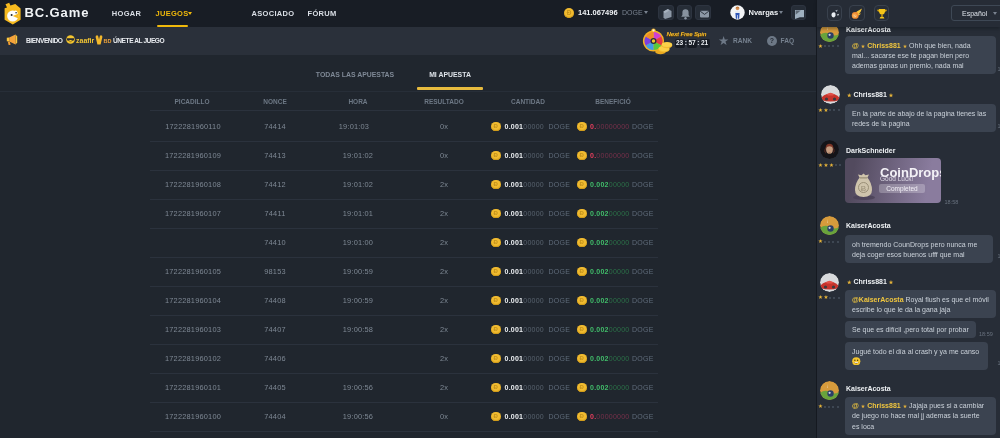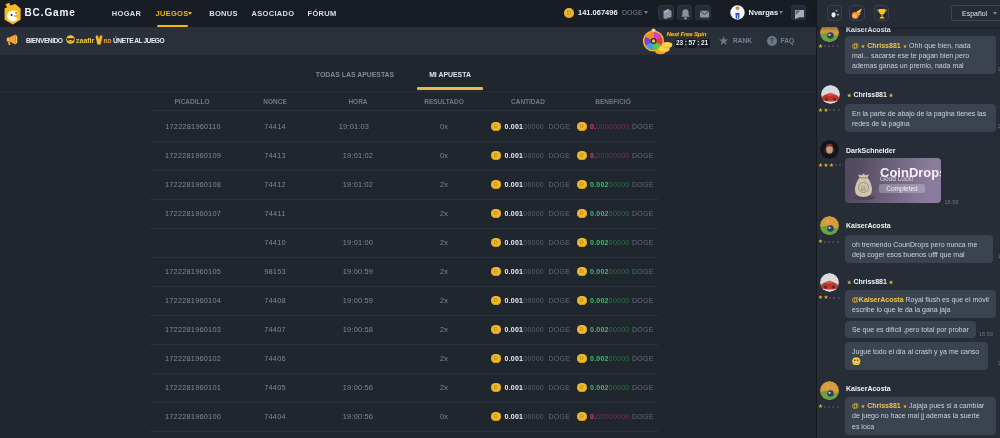--- a/index.html
+++ b/index.html
@@ -40,24 +40,23 @@
 
 <div id="nav" class="abs">
 <svg class="abs" style="left:3px;top:2px" width="19" height="23" viewBox="0 0 19 23">
 <path d="M2.5 2.2 L6.2 0.8 L7.4 3.4 L12.3 2.0 L17.6 6.4 L17.6 17.8 L9.8 22.6 L1.6 17.8 L1.6 6.2 L4.0 5.4 Z" fill="#f6ba1f"></path>
 <circle cx="9.7" cy="14" r="5.6" fill="#fdfdfb"></circle>
 <path d="M9.7 14 L15.4 11.4 L15.4 16.6 Z" fill="#f6ba1f"></path>
 <circle cx="12.6" cy="10.4" r="1.9" fill="#fdfdfb"></circle>
 <circle cx="13.1" cy="10.7" r="0.8" fill="#20262e"></circle>
 <circle cx="8.6" cy="12.9" r="1.0" fill="#20262e"></circle>
 </svg>
-<div class="abs" style="left:24.5px;top:0px;height:27px;line-height:26px;font-size:10px;font-weight:bold;color:#f2f5f7;letter-spacing:0.9px">BC.Game</div>
+<div class="abs" style="left:24.5px;top:0px;height:27px;line-height:26px;font-size:13px;font-weight:bold;color:#f2f5f7;letter-spacing:0.9px">BC.Game</div>
 <div class="abs navitem" style="left:91.5px;top:0px;width:70px;color:#dadfe6">HOGAR</div>
 <div class="abs navitem" style="left:137px;top:0px;width:70px;color:#f0b90b">JUEGOS</div>
-<div class="abs navitem" style="left:188.5px;top:0px;width:70px;color:#dadfe6">BONUS</div>
 <div class="abs navitem" style="left:238px;top:0px;width:70px;color:#dadfe6">ASOCIADO</div>
 <div class="abs navitem" style="left:287px;top:0px;width:70px;color:#dadfe6">FÓRUM</div>
 <div class="abs caret" style="left:188px;top:12px;border-top-color:#f0b90b"></div>
 <div class="abs" style="left:157px;top:24.5px;width:31px;height:2.5px;background:#f0b90b;border-radius:1px"></div>
 <div class="abs coin" style="left:564px;top:7.5px;width:10px;height:10px;">
       <span style="font-size:6.5px;line-height:10px">Ð</span>
     </div>
 <div class="abs" style="left:578px;top:0px;height:25px;line-height:25px;font-size:7.5px;font-weight:bold;color:#eef1f4">141.067496</div>
 <div class="abs" style="left:622px;top:0px;height:25px;line-height:25px;font-size:7px;color:#79828f">DOGE</div>
 <div class="abs caret" style="left:644px;top:11px;"></div>
@@ -208,20 +207,21 @@
       <div class="coin" style="width:9.5px;height:9.5px;margin-right:3.5px">
         <span style="font-size:6px;line-height:9.5px">Ð</span>
       </div>
       <span class="gB">0.002</span>
       <span class="gD">00000</span>
       <span class="doge" style="margin-left:2.5px">DOGE</span>
     </div>
 <div class="abs sep" style="left:150px;top:143.5px;width:508px;height:1px;"></div>
 <div class="abs cell" style="left:151px;top:144px;width:84px">1722281960107</div>
 <div class="abs cell" style="left:233px;top:144px;width:84px">74411</div>
+<div class="abs cell" style="left:316px;top:144px;width:84px">19:01:01</div>
 <div class="abs cell" style="left:402px;top:144px;width:84px">2x</div>
 <div class="abs amt" style="left:491px;top:144px;">
       <div class="coin" style="width:9.5px;height:9.5px;margin-right:4px">
         <span style="font-size:6px;line-height:9.5px">Ð</span>
       </div>
       <span class="wt">0.001</span>
       <span class="dim">00000</span>
       <span class="doge">DOGE</span>
     </div>
 <div class="abs amt" style="left:577px;top:144px;">

